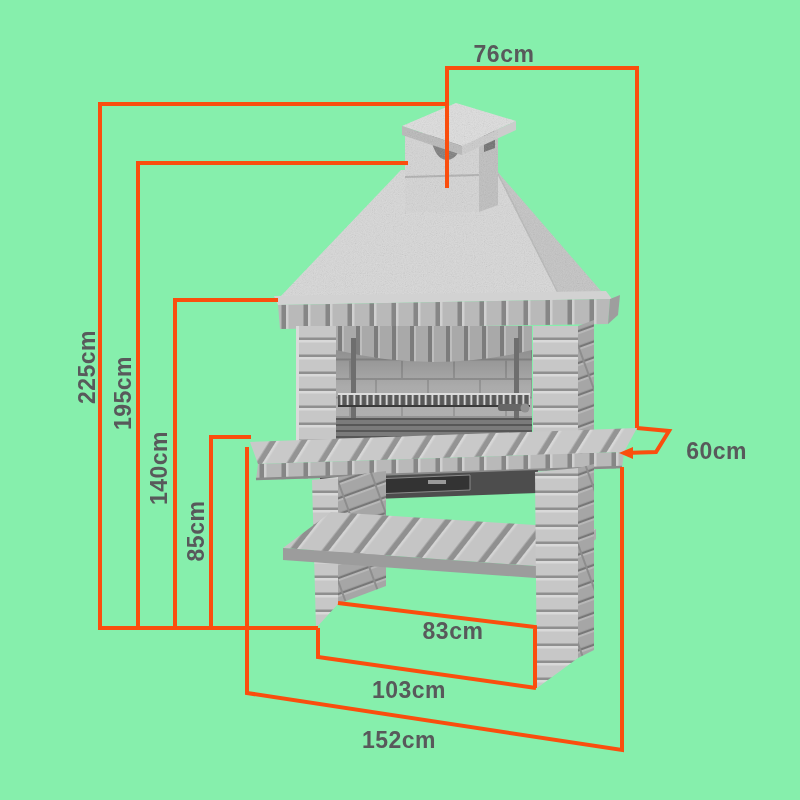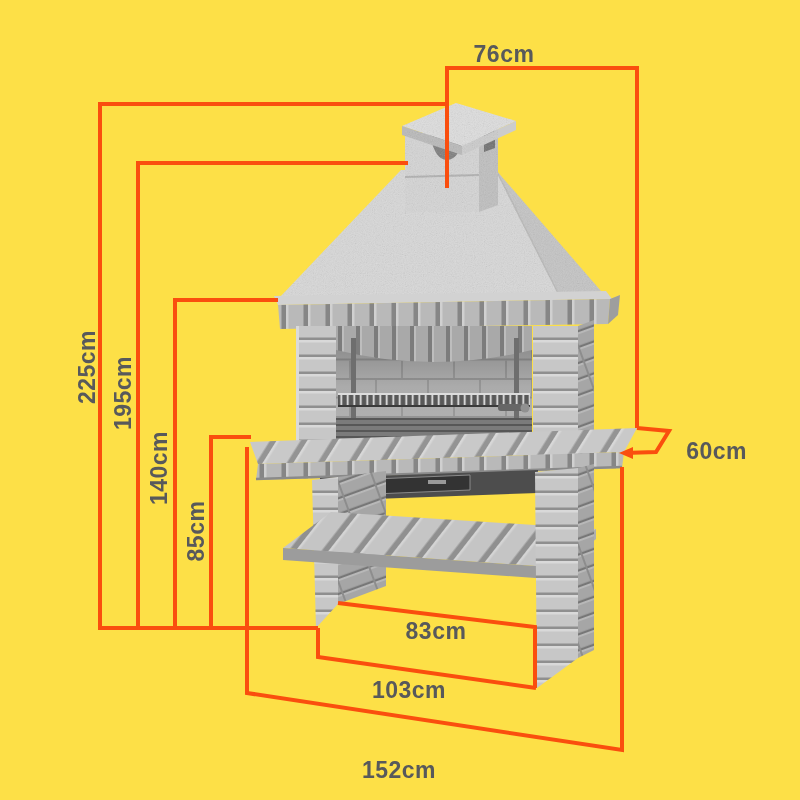--- a/index.html
+++ b/index.html
@@ -1,17 +1,17 @@
 <!DOCTYPE html>
 <html style="--accent: #fa4e0e; --ink: #58595b;"><head>
 <meta charset="utf-8">
 <style>
   :root { --accent:#fa4e0e; --ink:#58595b; }
   html,body{margin:0;padding:0;background:#fff;}
-  #stage{position:relative;width:800px;height:800px;background:#fde047;overflow:hidden;
+  #stage{position:relative;width:800px;height:800px;background:#86efac;overflow:hidden;
          font-family:"Liberation Sans",sans-serif;}
   #scene{position:absolute;left:0;top:0;}
   .dim{fill:none;stroke:var(--accent);stroke-width:4;stroke-linejoin:miter;stroke-miterlimit:8;}
   .dimfill{fill:var(--accent);}
   .dim-label{position:absolute;width:100px;height:28px;line-height:28px;text-align:center;
              font-weight:700;font-size:23px;color:var(--ink);letter-spacing:.5px;}
   .rot{transform:rotate(-90deg);}
 </style>
 </head>
 <body>
@@ -177,17 +177,17 @@
     <path class="dim" d="M247,447 L247,693 L622,750 L622,467"></path>
   </g>
 </svg>
 
 <div class="dim-label" style="left:454px;top:40px;">76cm</div>
 <div class="dim-label rot" style="left:37px;top:353px;">225cm</div>
 <div class="dim-label rot" style="left:73px;top:379px;">195cm</div>
 <div class="dim-label rot" style="left:109px;top:454px;">140cm</div>
 <div class="dim-label rot" style="left:146px;top:517px;">85cm</div>
 <div class="dim-label" style="left:647px;top:437px;text-align:right;">60cm</div>
-<div class="dim-label" style="left:386px;top:617px;">83cm</div>
+<div class="dim-label" style="left:403px;top:617px;">83cm</div>
 <div class="dim-label" style="left:359px;top:676px;">103cm</div>
-<div class="dim-label" style="left:349px;top:756px;">152cm</div>
+<div class="dim-label" style="left:349px;top:726px;">152cm</div>
 
 </div>
 
 </body></html>

